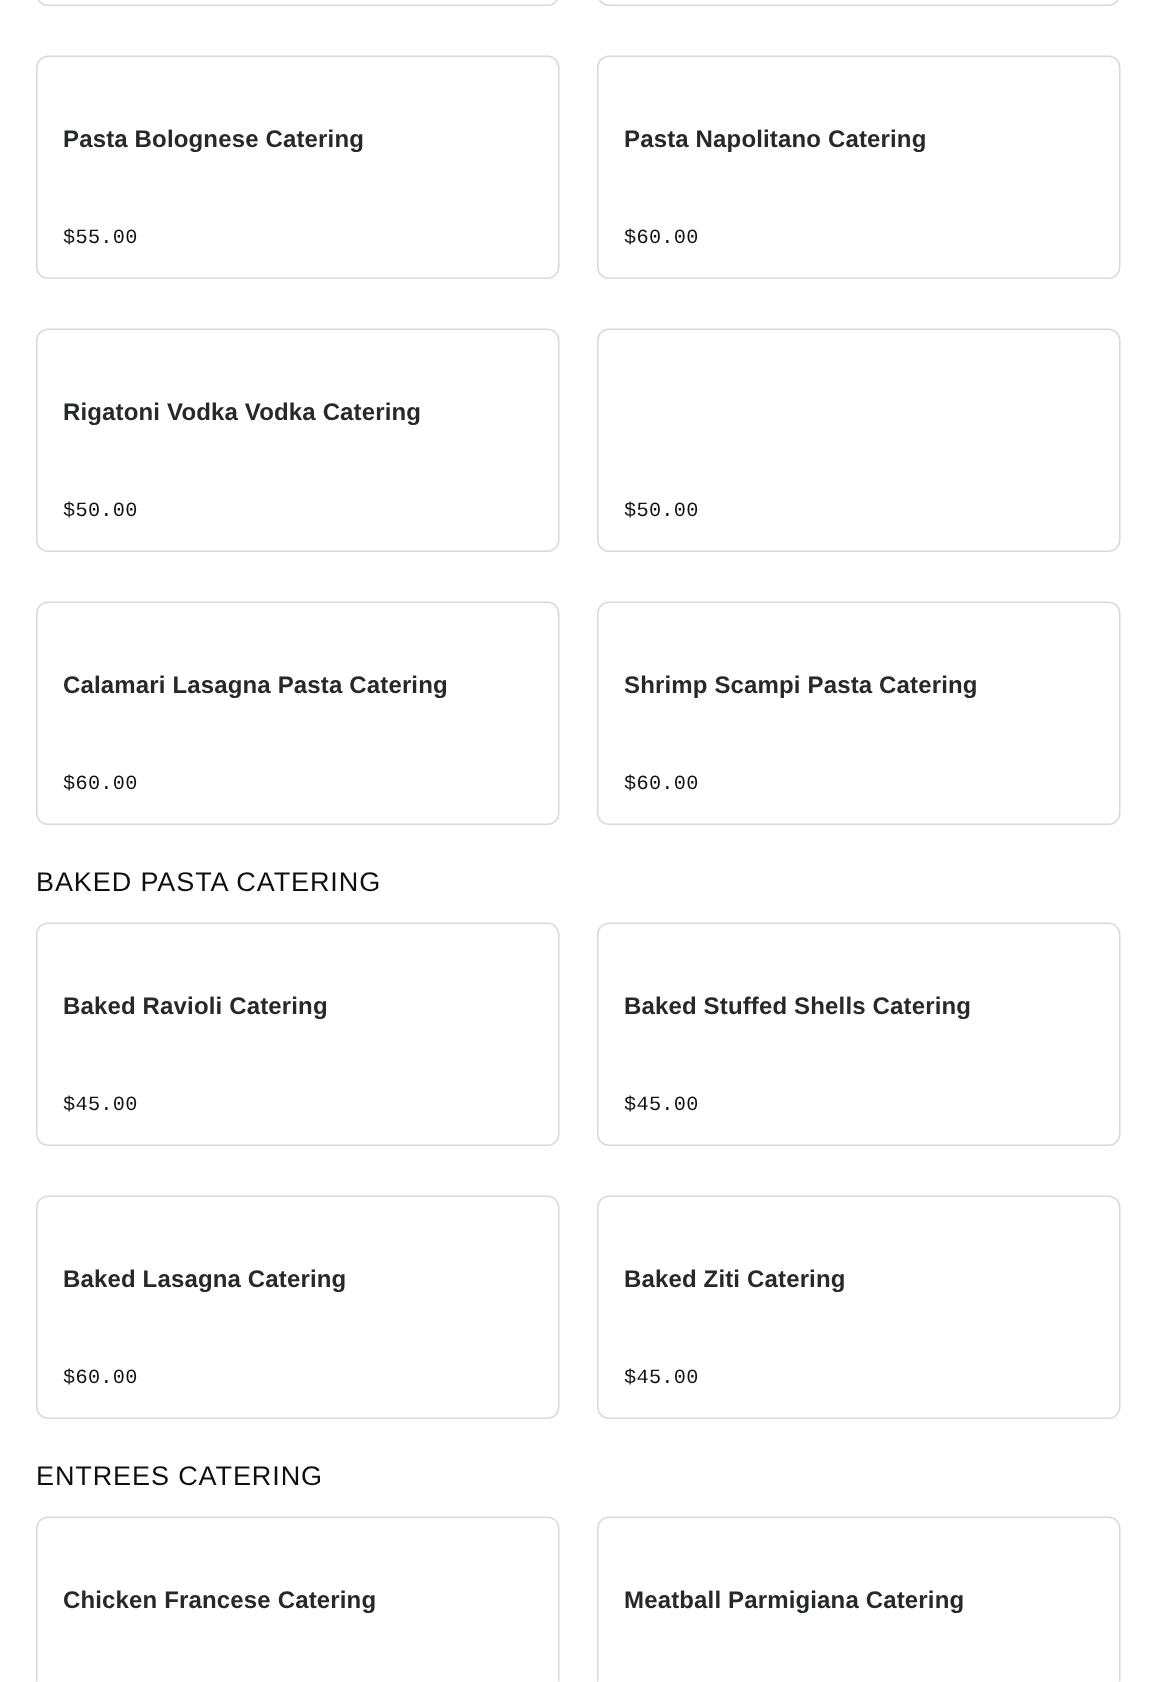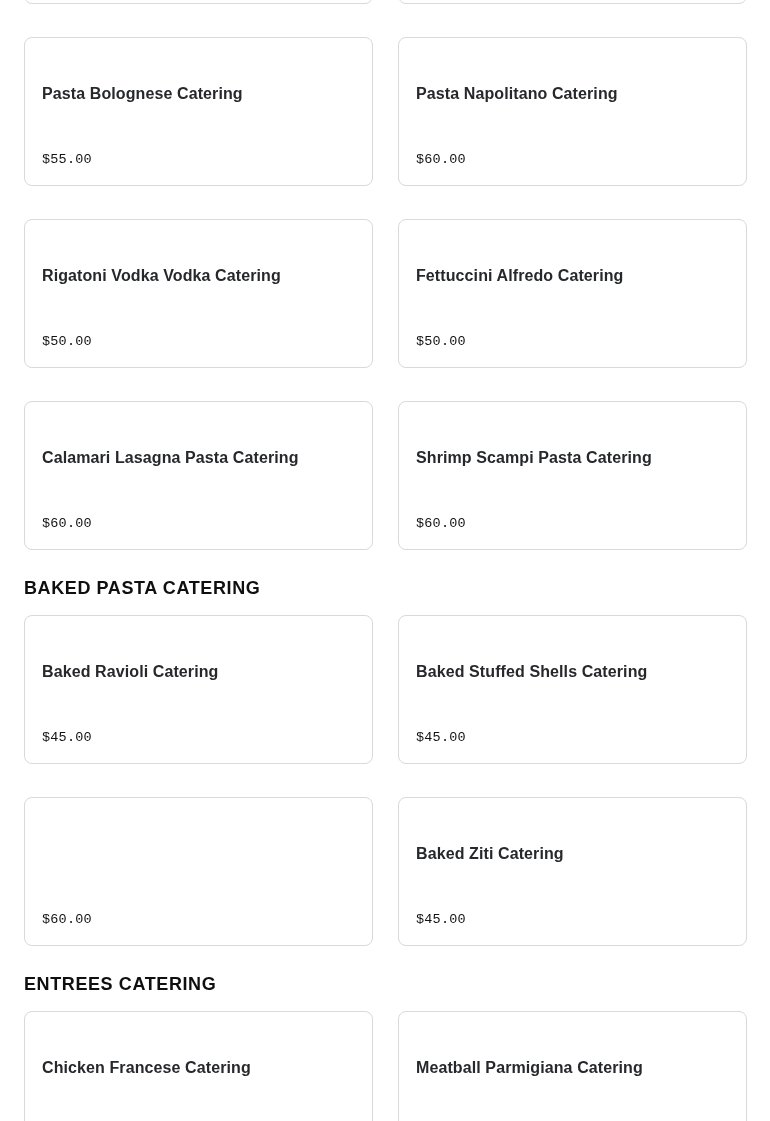--- a/index.html
+++ b/index.html
@@ -54,21 +54,21 @@
     font-family: "Liberation Mono", "DejaVu Sans Mono", monospace;
     font-size: 13.5px;
     font-weight: 400;
     letter-spacing: 0.2px;
     color: #121212;
   }
   .section-heading {
     margin: 28px 0 17px 0;
     font-size: 18px;
     line-height: 20px;
-    font-weight: 700;
+    font-weight: 400;
     letter-spacing: 0.6px;
     text-transform: uppercase;
     color: #0f0f0f;
   }
 </style>
 </head>
 <body>
 
 <div class="container">
 
@@ -84,21 +84,20 @@
     <div class="card">
       <div class="card-title">Pasta Napolitano Catering</div>
       <div class="card-price">$60.00</div>
     </div>
 
     <div class="card">
       <div class="card-title">Rigatoni Vodka Vodka Catering</div>
       <div class="card-price">$50.00</div>
     </div>
     <div class="card">
-      <div class="card-title">Fettuccini Alfredo Catering</div>
       <div class="card-price">$50.00</div>
     </div>
 
     <div class="card">
       <div class="card-title">Calamari Lasagna Pasta Catering</div>
       <div class="card-price">$60.00</div>
     </div>
     <div class="card">
       <div class="card-title">Shrimp Scampi Pasta Catering</div>
       <div class="card-price">$60.00</div>
@@ -111,20 +110,21 @@
     <div class="card">
       <div class="card-title">Baked Ravioli Catering</div>
       <div class="card-price">$45.00</div>
     </div>
     <div class="card">
       <div class="card-title">Baked Stuffed Shells Catering</div>
       <div class="card-price">$45.00</div>
     </div>
 
     <div class="card">
+      <div class="card-title">Baked Lasagna Catering</div>
       <div class="card-price">$60.00</div>
     </div>
     <div class="card">
       <div class="card-title">Baked Ziti Catering</div>
       <div class="card-price">$45.00</div>
     </div>
   </div>
 
   <h2 class="section-heading">ENTREES CATERING</h2>
 

